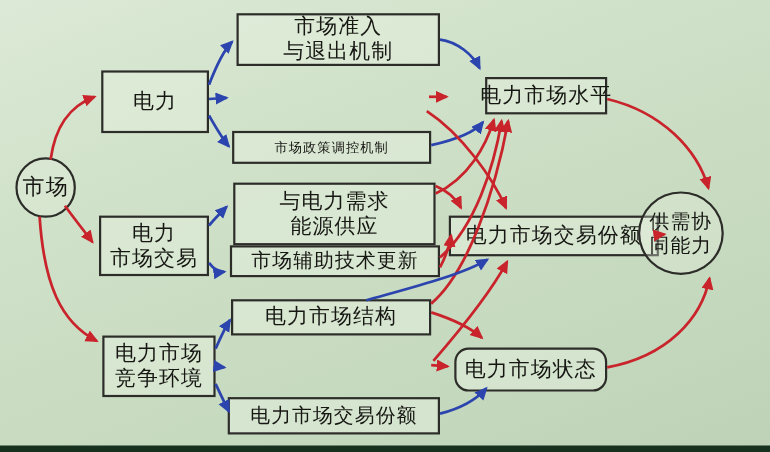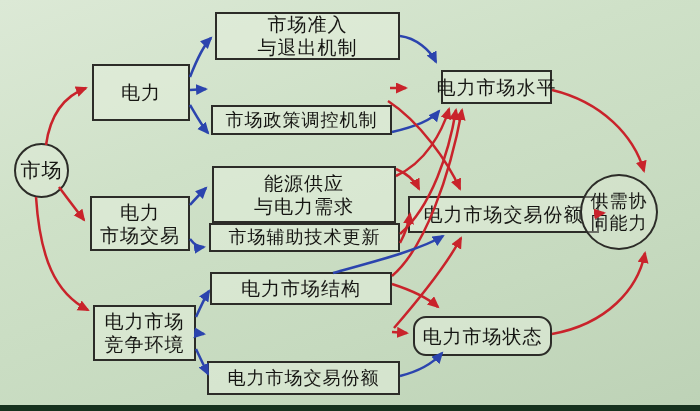--- a/index.html
+++ b/index.html
@@ -96,26 +96,26 @@
   </div>
   <div class="node" style="left:93px;top:305px;width:103px;height:56px;">
     <span class="small-line">电力市场</span>
     <span class="small-line">竞争环境</span>
   </div>
 
   <div class="node" style="left:215px;top:12px;width:185px;height:48px;">
     <span class="small-line">市场准入</span>
     <span class="small-line">与退出机制</span>
   </div>
-  <div class="node" style="left:211px;top:105px;width:181px;height:30px;font-size:18px;">
+  <div class="node" style="left:211px;top:119px;width:181px;height:30px;font-size:12px;">
     <span class="small-line">市场政策调控机制</span>
   </div>
   <div class="node" style="left:212px;top:166px;width:184px;height:57px;">
+    <span class="small-line">与电力需求</span>
     <span class="small-line">能源供应</span>
-    <span class="small-line">与电力需求</span>
   </div>
   <div class="node" style="left:209px;top:223px;width:191px;height:29px;font-size:18px;text-align:right;">
     <span class="small-line">市场辅助技术更新</span>
   </div>
   <div class="node" style="left:210px;top:272px;width:182px;height:33px;">
     <span class="small-line">电力市场结构</span>
   </div>
   <div class="node" style="left:207px;top:361px;width:193px;height:34px;font-size:18px;">
     <span class="small-line">电力市场交易份额</span>
   </div>

